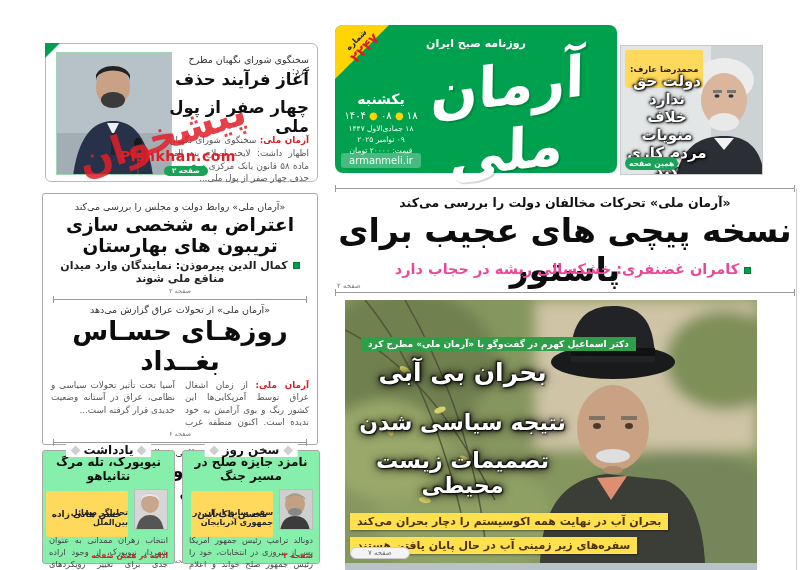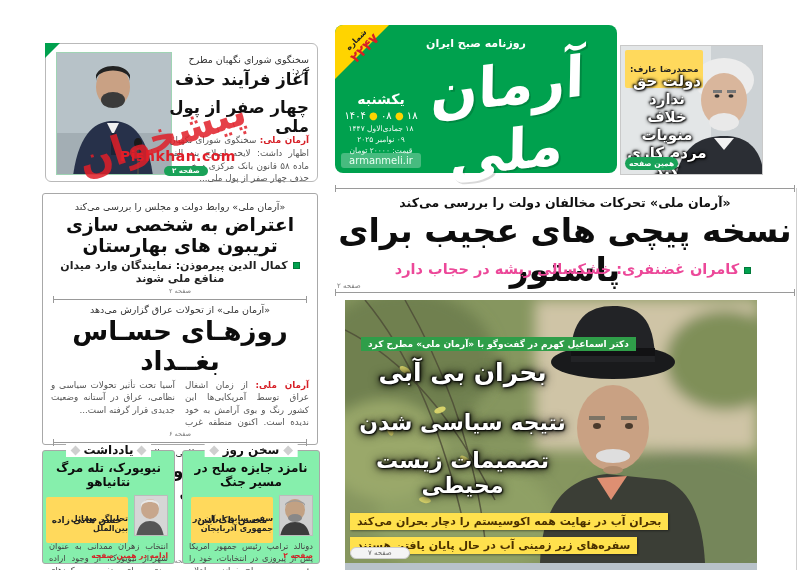--- a/index.html
+++ b/index.html
@@ -72,21 +72,21 @@
   #artA-headline { font-size:18.5px; font-weight:bold; color:#0d0d0d; letter-spacing:-.5px; margin-top:2px; }
   #artB-headline { font-size:26px; font-weight:bold; color:#0d0d0d; margin-top:1px; letter-spacing:-.5px; }
   #artC-headline { font-size:18px; font-weight:bold; color:#0d0d0d; margin-top:2px; letter-spacing:-.5px; }
 
   
   .bottom-box { top:450px; height:114px; border:1px solid #a8a8a8; border-radius:3px; background:#86efac; position:absolute; }
   #note-box { left:42px; width:133px; }
   #speech-box { left:182px; width:138px; }
   .tab { position:absolute; top:-8px; left:50%; transform:translateX(-50%); background:#fff; padding:0 6px; font-size:12px; font-weight:bold; color:#111; white-space:nowrap; display:flex; align-items:center; gap:5px; }
   .tab .chev { width:7px; height:7px; background:#cfcfcf; transform:rotate(45deg); flex:0 0 auto; }
-  .bb-headline { text-align:center; font-size:12px; font-weight:bold; color:#0d0d0d; margin-top:10px; }
+  .bb-headline { text-align:center; font-size:12px; font-weight:bold; color:#0d0d0d; margin-top:4px; }
   .author-row { position:relative; margin:6px 6px 0 6px; height:42px; }
   .author-photo { position:absolute; left:auto; right:0; top:0; width:34px; height:41px; border:1px solid #bbb; overflow:hidden; background:#ddd; }
   .author-name { position:absolute; right:40px; top:2px; background:#ffd95c; color:#222; font-size:9px; font-weight:bold; padding:18px 6px; border-radius:2px; white-space:nowrap; }
   .author-role { position:absolute; right:40px; top:19px; font-size:8px; font-weight:bold; color:#222; text-align:right; line-height:1.3; }
   .bb-body { margin:4px 6px 0 6px; font-size:8.3px; color:#444; text-align:justify; line-height:1.42; }
   .bb-footer { position:absolute; bottom:3px; right:6px; color:#d61f26; font-size:7.5px; font-weight:bold; }
 
   
   #feature { left:345px; top:300px; width:412px; height:263px; overflow:hidden; background:#7e8f63; }
   #feature-kicker { right:auto; left:235px; top:37px; background:#2f9e49; color:#fff; font-size:9px; font-weight:bold; padding:2px 7px; white-space:nowrap; transform:translateX(0); }

